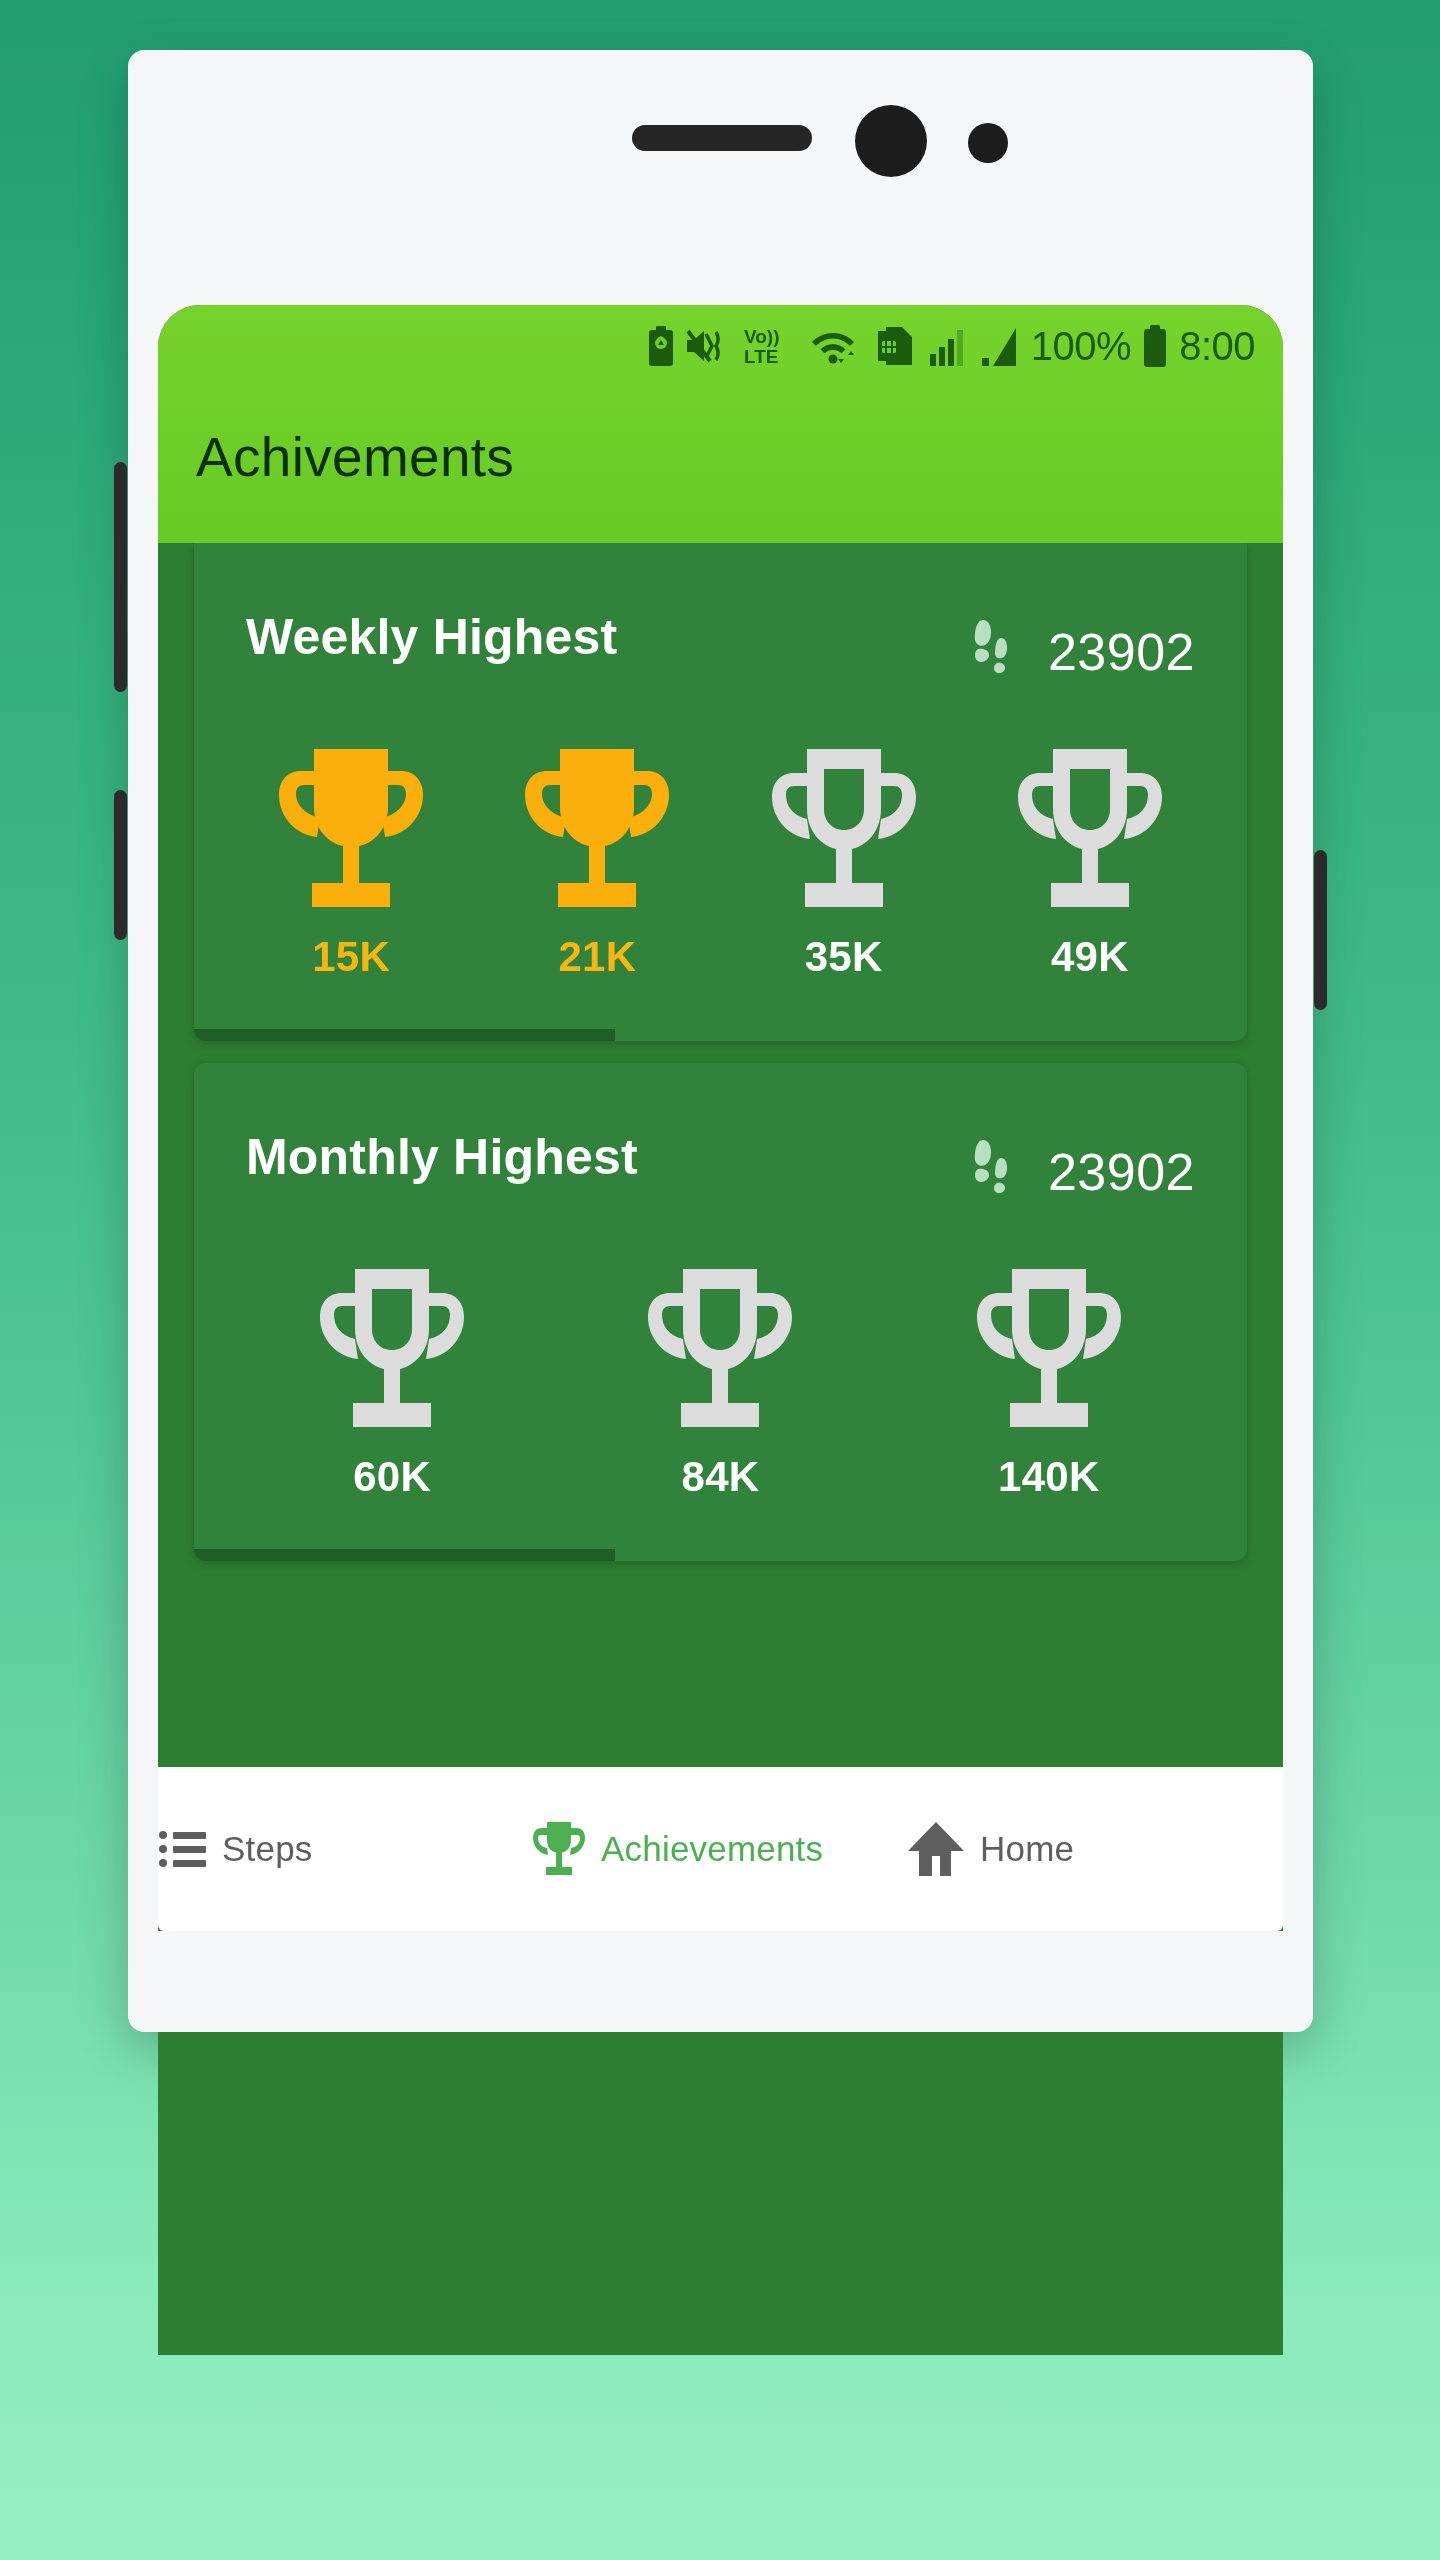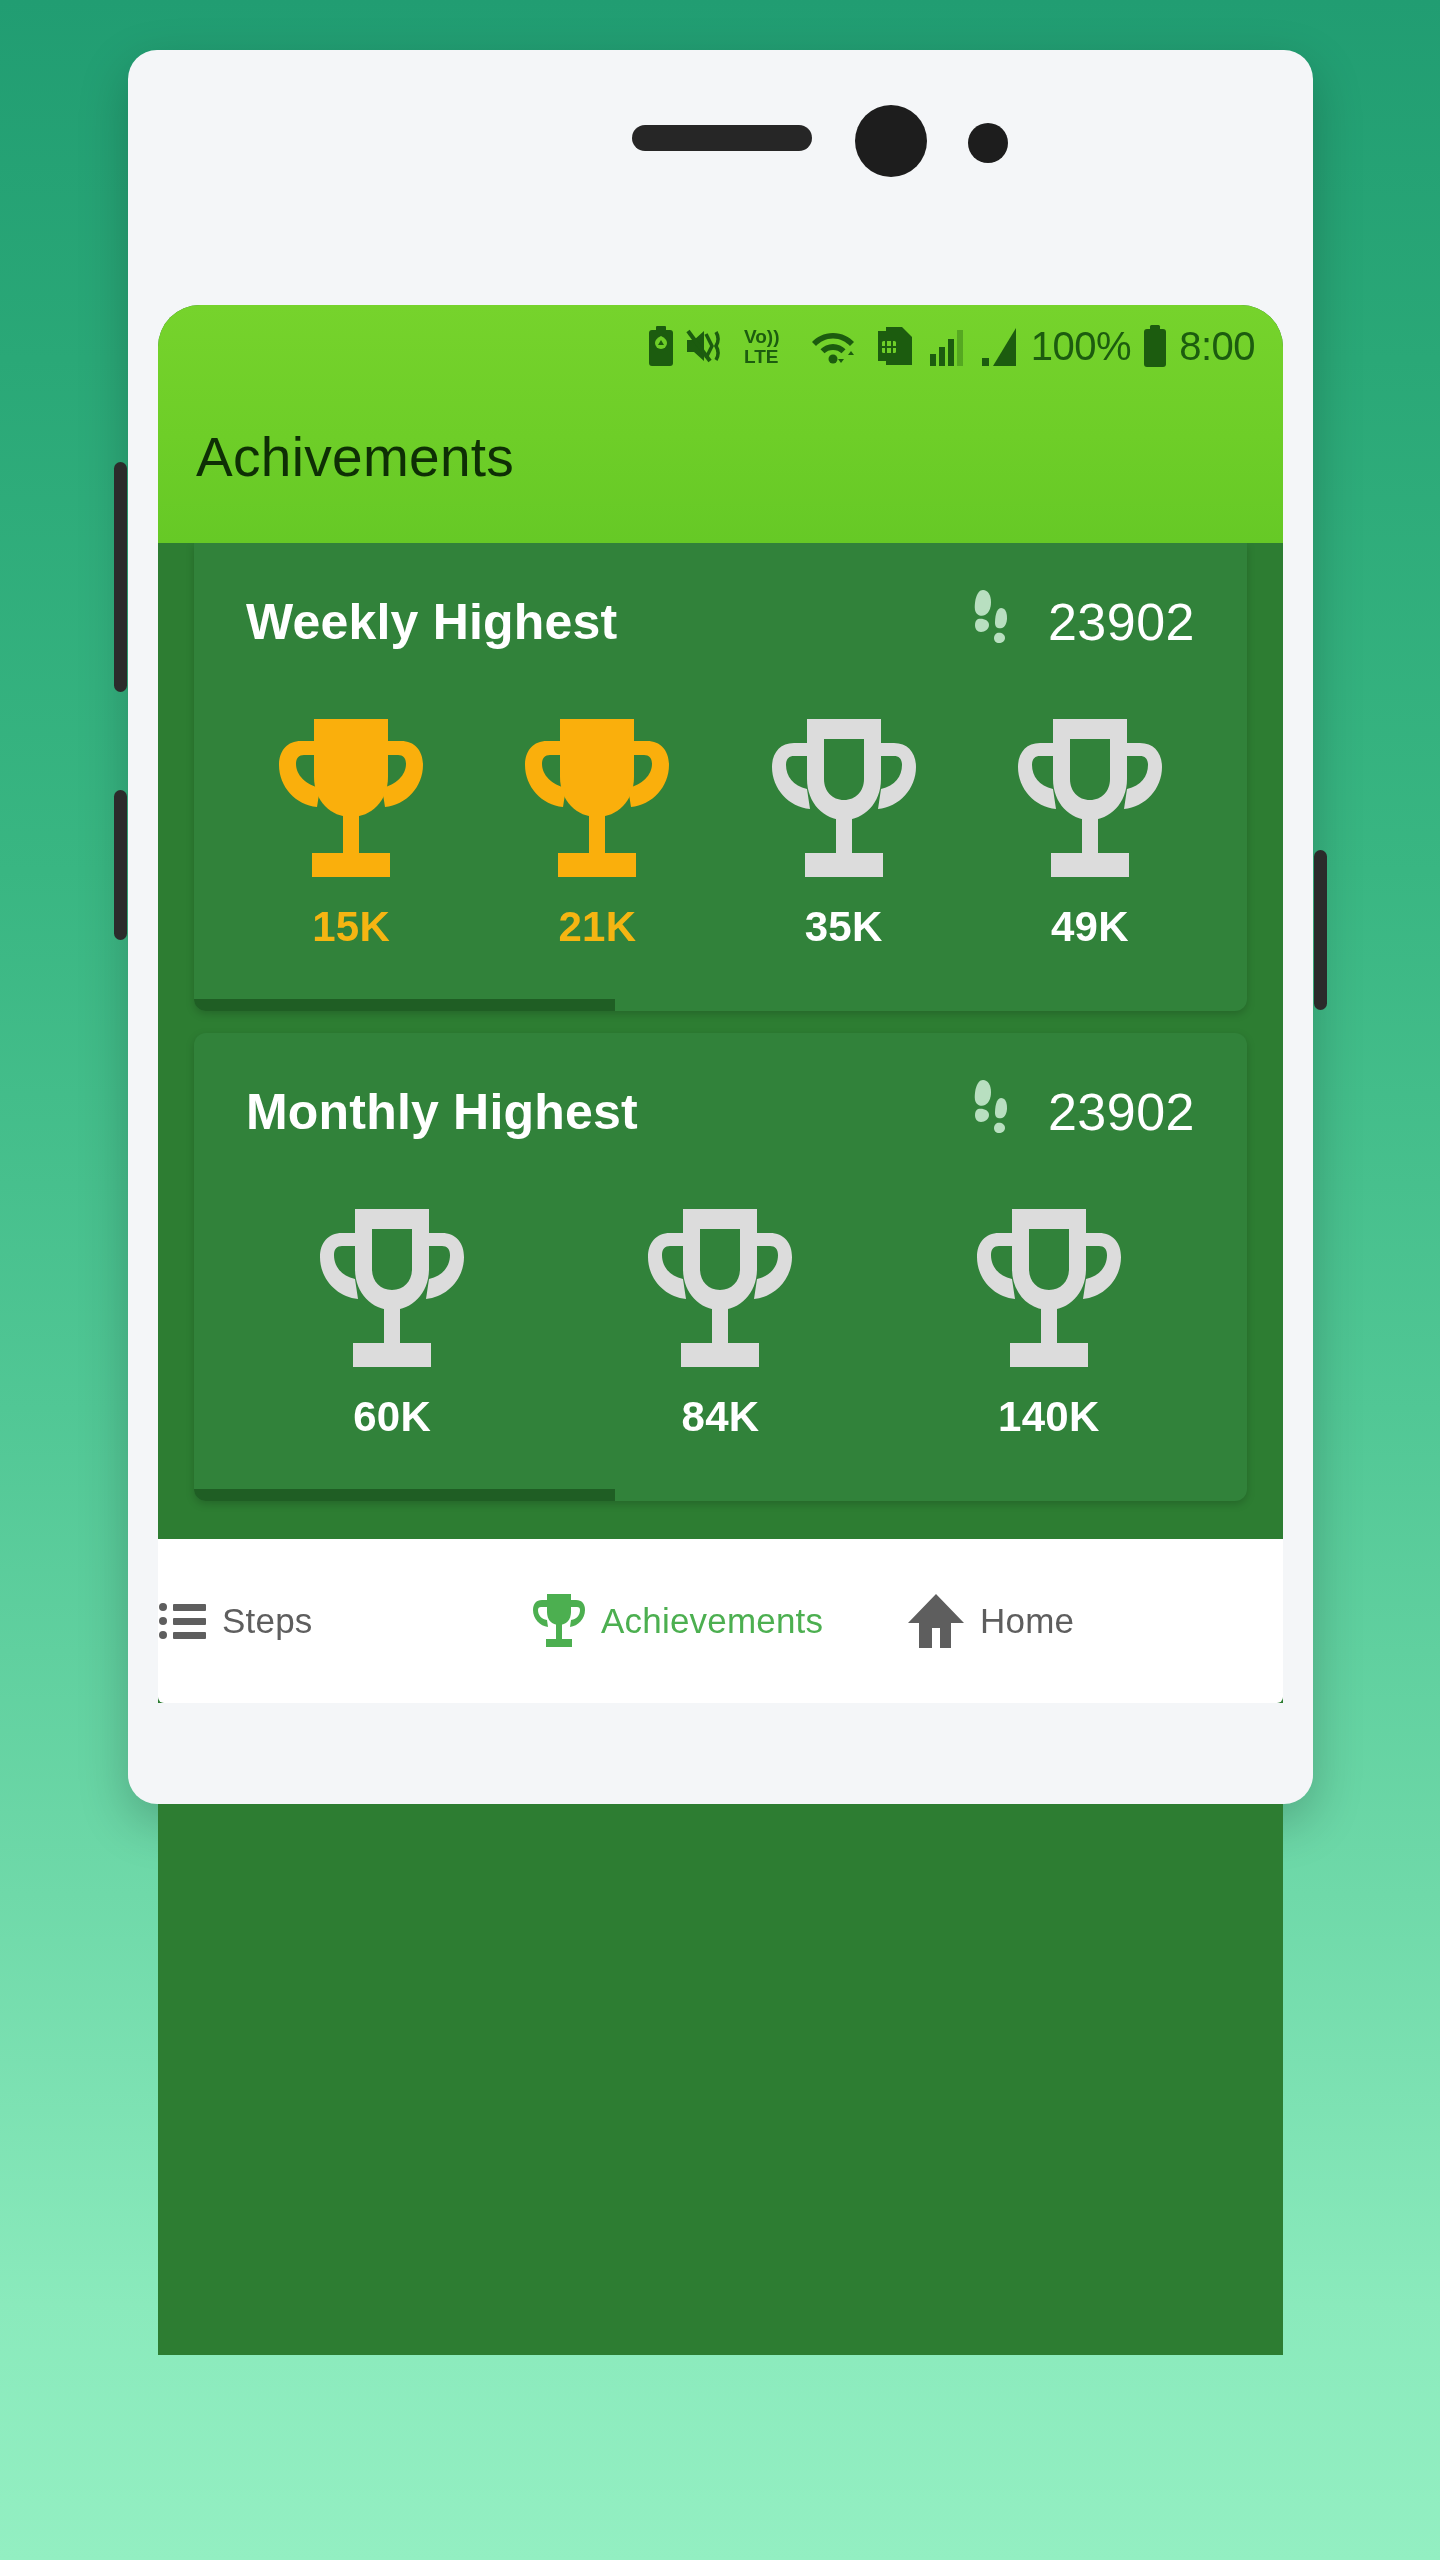--- a/index.html
+++ b/index.html
@@ -21,23 +21,23 @@
         #51c795 55%,
         #6fd9a9 74%,
         #8aeabc 90%,
         #93efc2 100%);
   }
 
   
   #phone-frame{
     position:absolute;
     left:128px; top:50px;
-    width:1185px; height:1754px;
+    width:1185px; height:1982px;
     background:#f4f6f8;
-    border-radius:29px;
+    border-radius:16px;
     box-shadow:0 18px 50px rgba(0,0,0,.22);
   }
 
   
   #speaker-grille{
     position:absolute; left:504px; top:75px;
     width:180px; height:26px;
     border-radius:13px; background:#262626;
   }
   #front-camera{
@@ -121,21 +121,21 @@
 
   .card-header{
     display:flex; align-items:center; justify-content:space-between;
     padding:44px 52px 0 52px;
   }
   .card-title{
     font-size:50px; font-weight:700; color:#ffffff;
     letter-spacing:.2px;
   }
   .steps-group{
-    display:flex; align-items:center; gap:34px;
+    display:flex; align-items:center; gap:34px;margin-top:30px;
   }
   .steps-count{
     font-size:52px; font-weight:400; color:#ffffff;
     letter-spacing:.5px;
   }
 
   .trophy-row{
     display:flex; justify-content:space-around; align-items:flex-end;
     padding:58px 34px 0 34px;
   }

